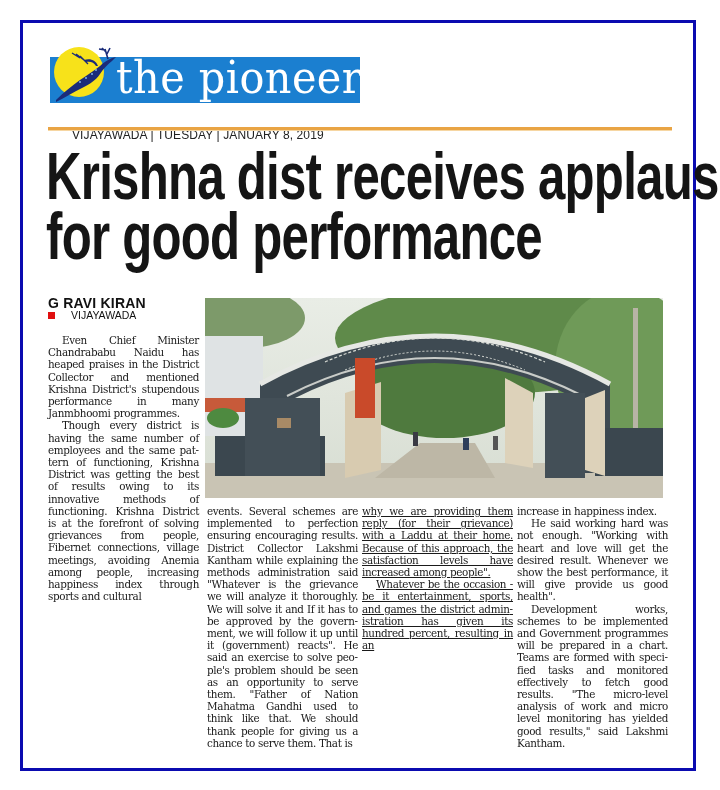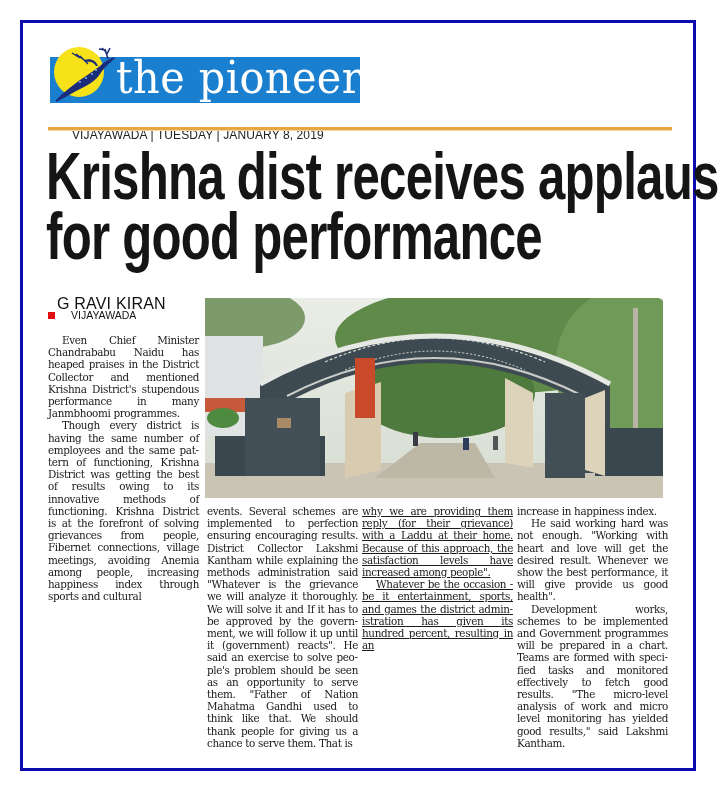--- a/index.html
+++ b/index.html
@@ -35,22 +35,22 @@
   }
   .headline {
     position: absolute; left: 46px; top: 146px; width: 900px;
     font-family: "Liberation Sans", sans-serif; font-weight: bold;
     font-size: 66px; line-height: 60px; color: #151515; letter-spacing: -1px;
     transform: scaleX(0.745); transform-origin: left top;
   }
   .headline div { white-space: nowrap; }
   .byline {
     position: absolute; left: 48px; top: 295px;
-    font-family: "Liberation Sans", sans-serif; font-size: 16px; color: #111;
-    font-weight: normal; letter-spacing: 0.2px; margin-left: 9px;
+    font-family: "Liberation Sans", sans-serif; font-size: 14px; color: #111;
+    font-weight: bold; letter-spacing: 0.2px;
   }
   .place {
     position: absolute; left: 48px; top: 309px;
     font-family: "Liberation Sans", sans-serif; font-size: 10.5px; color: #111;
     display: flex; align-items: center; gap: 16px;
   }
   .place .sq { width: 7px; height: 7px; background: #e01010; display: inline-block; }
   .photo {
     position: absolute; left: 205px; top: 298px; width: 458px; height: 200px;
     overflow: hidden; background: #cfd4c8;

